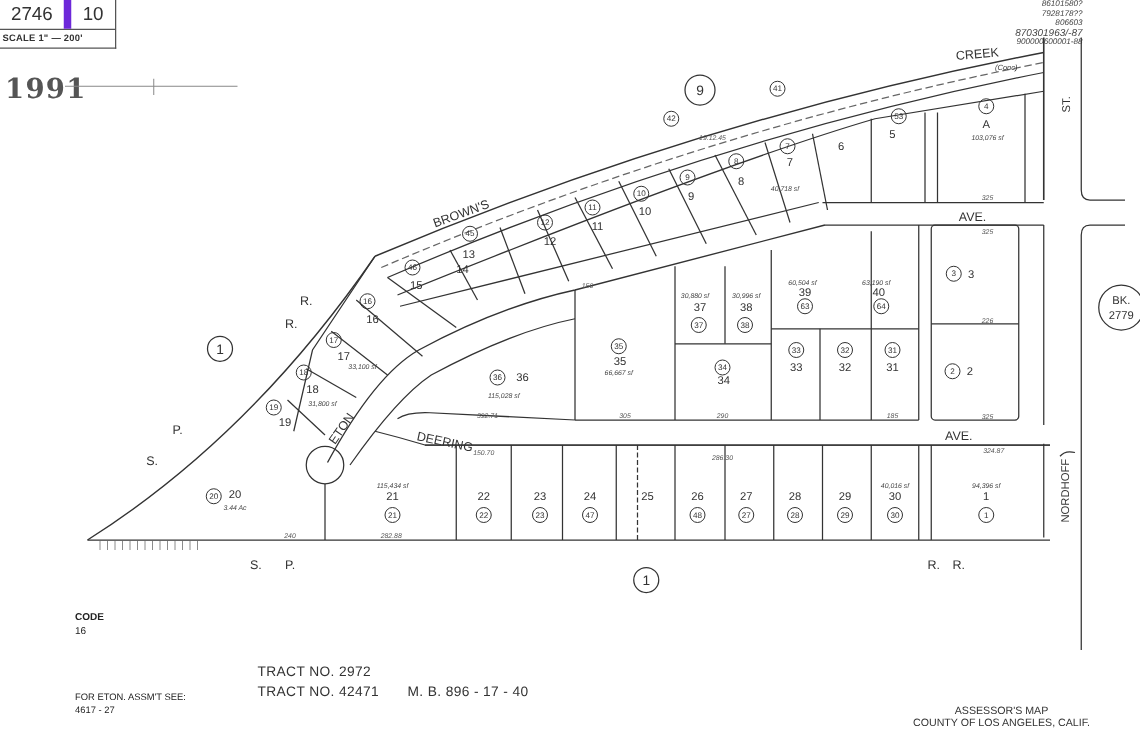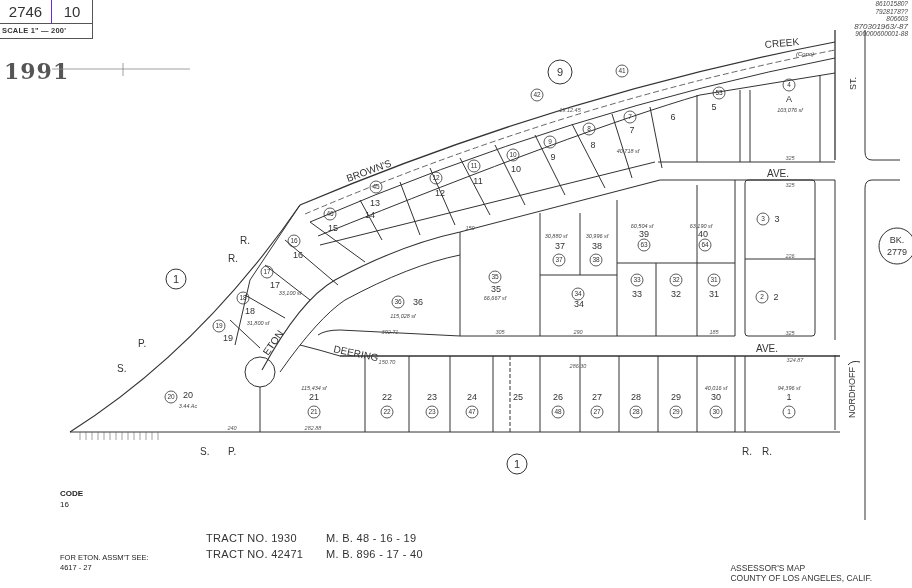--- a/index.html
+++ b/index.html
@@ -1,32 +1,32 @@
 <!DOCTYPE html>
 <html><head>
 <meta charset="utf-8">
 <style>
   html, body { margin:0; padding:0; background:#ffffff; }
   body { width:912px; height:588px; position:relative; overflow:hidden; font-family:"Liberation Sans", sans-serif; color:#222; }
   .abs { position:absolute; }
   #header-box { left:0; top:0; width:92px; height:38px; border-right:1px solid #555; border-bottom:1px solid #555; }
   #header-box .row1 { display:flex; height:23px; border-bottom:1px solid #555; }
   #header-box .cell { display:flex; align-items:center; justify-content:center; font-size:15px; color:#333; }
-  #header-box .c1 { width:51px; border-right:1px solid #6d28d9; }
+  #header-box .c1 { width:51px; border-right:6px solid #6d28d9; }
   #header-box .c2 { flex:1; }
   #header-box .scale { font-size:7.5px; padding-left:2px; line-height:14px; color:#333; font-weight:bold; letter-spacing:0.2px; }
   #year-stamp { left:4px; top:58px; font-family:"DejaVu Serif", serif; font-weight:bold; font-size:22px; color:#555; letter-spacing:1px;text-align:right; }
   #code-block { left:60px; top:488px; font-size:8px; line-height:11px; }
   #prev-block { left:60px; top:553px; font-size:7.5px; line-height:10px; }
   #tract-block { left:206px; top:530px; font-size:11px; line-height:16px; letter-spacing:0.3px; color:#333; }
   #tract-block .row { display:flex; }
   #tract-block .t { width:115px; }
   #tract-block .m { width:150px; margin-left:5px; }
-  #footer-block { right:40px; top:563px; text-align:left; font-size:8.5px; line-height:10px; color:#333; }
-  #top-right-notes { left:790px; top:0px; font-size:6.5px; line-height:7.5px; color:#444; font-style:italic; text-align:right; width:118px; }
+  #footer-block { right:40px; top:563px; text-align:center; font-size:8.5px; line-height:10px; color:#333; }
+  #top-right-notes { left:748px; top:0px; font-size:6.5px; line-height:7.5px; color:#444; font-style:italic; text-align:right; width:118px; }
   svg text { font-family:"Liberation Sans", sans-serif; }
 </style>
 </head>
 <body>
 
 <div id="header-box" class="abs">
   <div class="row1">
     <div class="cell c1">2746</div>
     <div class="cell c2">10</div>
   </div>
@@ -343,22 +343,21 @@
   <div>16</div>
 </div>
 
 <div id="prev-block" class="abs">
   <div>FOR ETON. ASSM'T SEE:</div>
   <div>4617 - 27</div>
 </div>
 
 <div id="tract-block" class="abs">
   <div class="row">
-    <span class="t">TRACT  NO. 1930</span>
-    <span class="m">M. B.  48 - 16 - 19</span>
+    <span class="t">TRACT  NO. 2972</span>
   </div>
   <div class="row">
     <span class="t">TRACT  NO. 42471</span>
     <span class="m">M. B.  896 - 17 - 40</span>
   </div>
 </div>
 
 <div id="footer-block" class="abs">
   <div>ASSESSOR'S MAP</div>
   <div>COUNTY OF LOS ANGELES, CALIF.</div>

